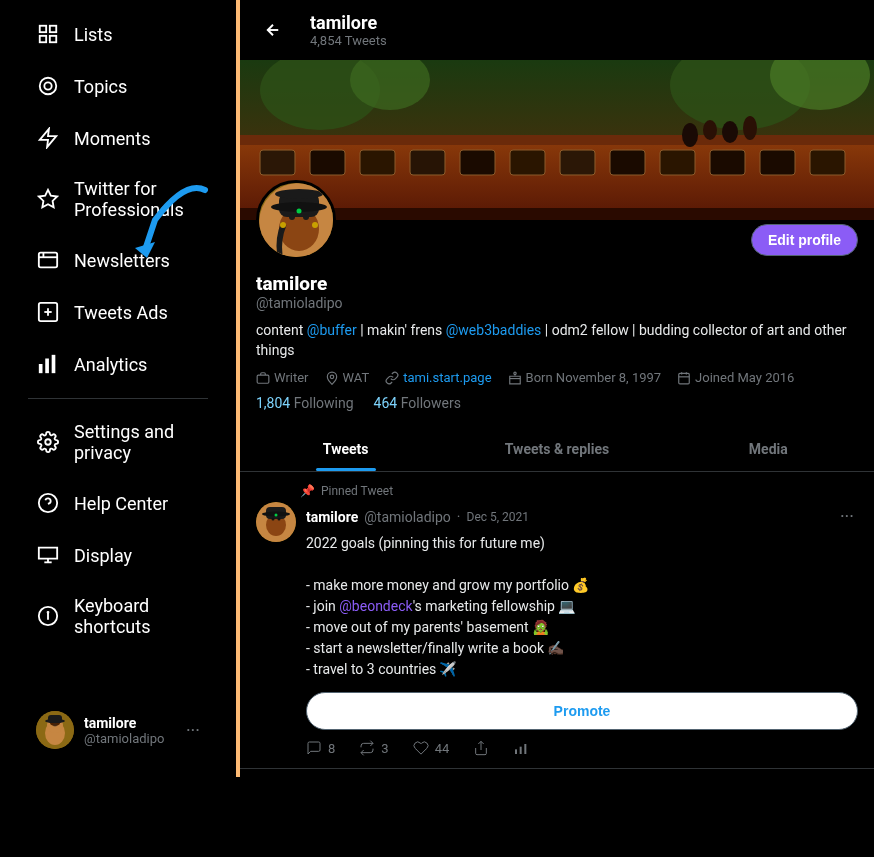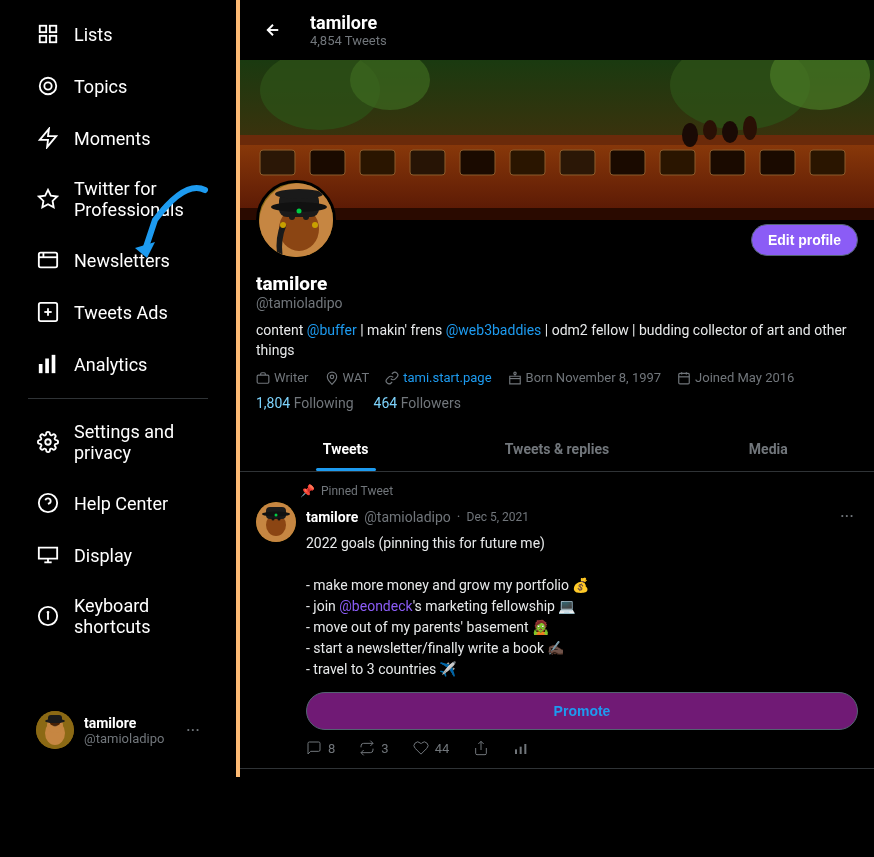--- a/index.html
+++ b/index.html
@@ -263,21 +263,21 @@
       padding: 4px;
       border-radius: 50%;
     }
     .tweet-text { font-size: 14px; line-height: 1.5; color: #e7e9ea; white-space: pre-line; }
     .tweet-text .mention { color: #8b5cf6; }
 
     .promote-btn {
       display: block;
       width: 100%;
       margin-top: 12px;
-      background: #701a75;
+      background: #ffffff;
       color: #1d9bf0;
       border: 1px solid #536471;
       border-radius: 20px;
       padding: 10px;
       font-size: 14px;
       font-weight: 700;
       cursor: pointer;
       text-align: center;
     }
 

